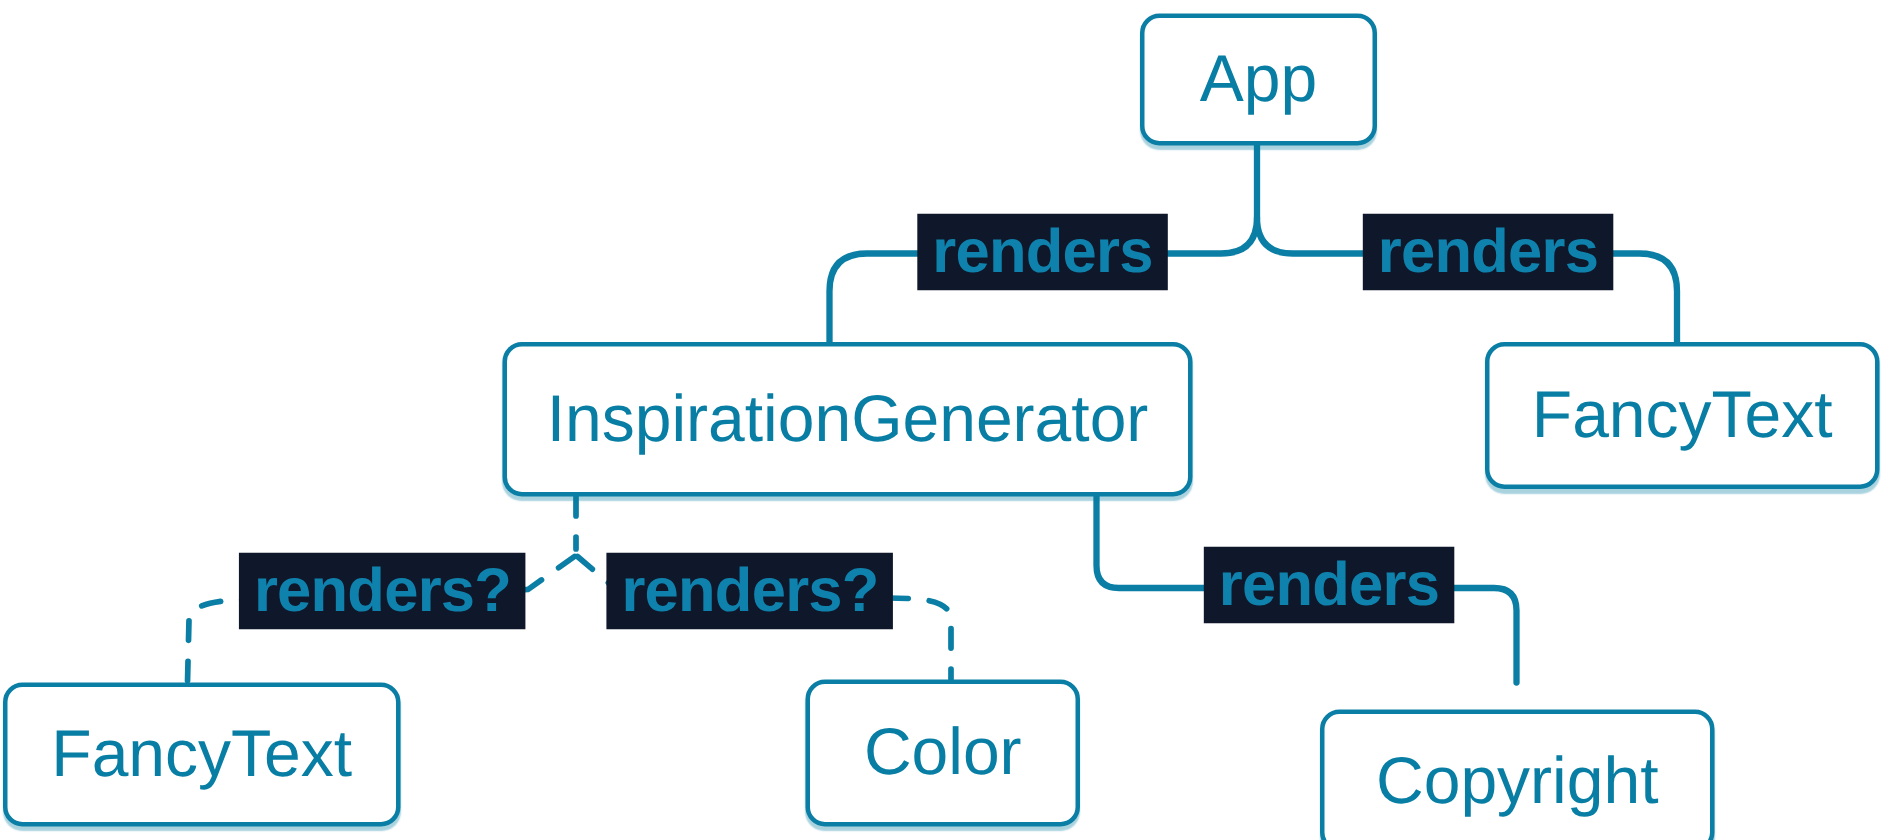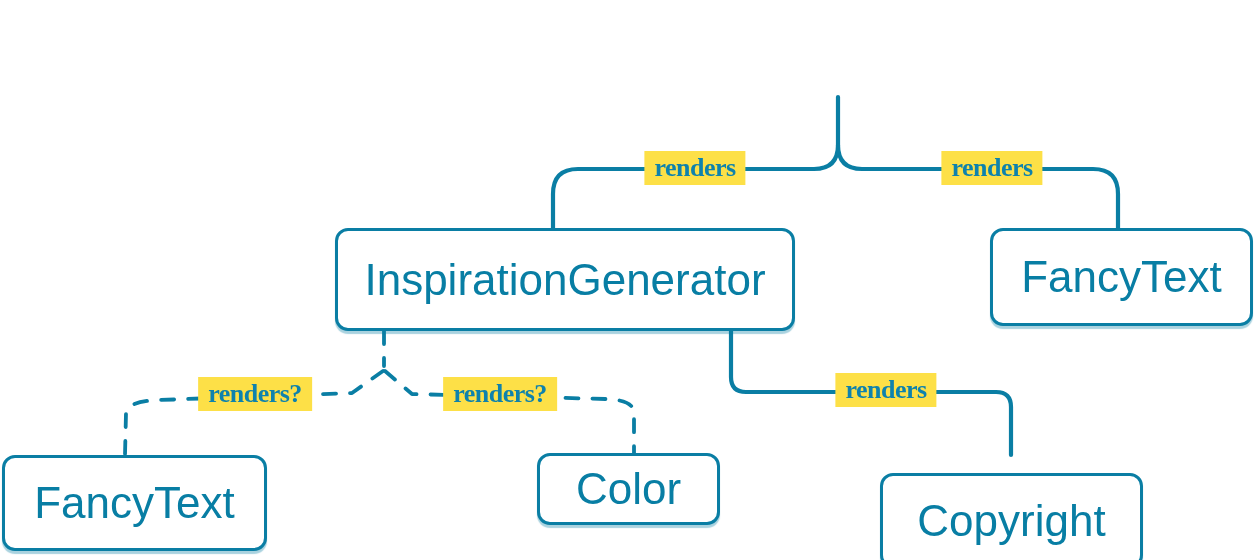--- a/index.html
+++ b/index.html
@@ -24,33 +24,32 @@
     font-size: 44px;
     font-weight: 400;
     color: #087ea4;
     box-shadow: 0 3px 1px rgba(8,126,164,0.35);
     white-space: nowrap;
   }
   .node-app        { left: 760px; top: 9px;   width: 158px; height: 88px; }
   .node-ig         { left: 335px; top: 228px; width: 460px; height: 103px; }
   .node-fancy-top  { left: 990px; top: 228px; width: 263px; height: 98px; }
   .node-fancy-bot  { left: 2px;   top: 455px; width: 265px; height: 96px; }
-  .node-color      { left: 537px; top: 453px; width: 183px; height: 72px; }
+  .node-color      { left: 537px; top: 453px; width: 183px; height: 98px; }
   .node-copyright  { left: 880px; top: 473px; width: 263px; height: 95px; }
   .edge-label {
     position: absolute;
     transform: translate(-50%, -50%);
-    background: #fde047;
+    background: #0f172a;
     padding: 2px 10px;
-    font-size: 26px;
+    font-size: 41px;
     font-weight: 600;
     letter-spacing: -0.5px;
     color: #0e82ad;
     white-space: nowrap;
-    font-family: Liberation Serif, serif;
   }
   .lbl-renders-left   { left: 695px;  top: 168px; }
   .lbl-renders-right  { left: 992px;  top: 168px; }
   .lbl-renders-bottom { left: 886px;  top: 390px; }
   .lbl-rendersq-left  { left: 255px;  top: 394px; }
   .lbl-rendersq-right { left: 500px;  top: 394px; }
 </style>
 </head>
 <body>
 
@@ -70,20 +69,23 @@
       </g>
     </g>
   </svg>
 
   <div class="edge-label lbl-renders-left">renders</div>
   <div class="edge-label lbl-renders-right">renders</div>
   <div class="edge-label lbl-rendersq-left">renders?</div>
   <div class="edge-label lbl-rendersq-right">renders?</div>
   <div class="edge-label lbl-renders-bottom">renders</div>
 
+  <div class="node node-app">
+    <span>App</span>
+  </div>
   <div class="node node-ig">
     <span>InspirationGenerator</span>
   </div>
   <div class="node node-fancy-top">
     <span>FancyText</span>
   </div>
   <div class="node node-fancy-bot">
     <span>FancyText</span>
   </div>
   <div class="node node-color">

